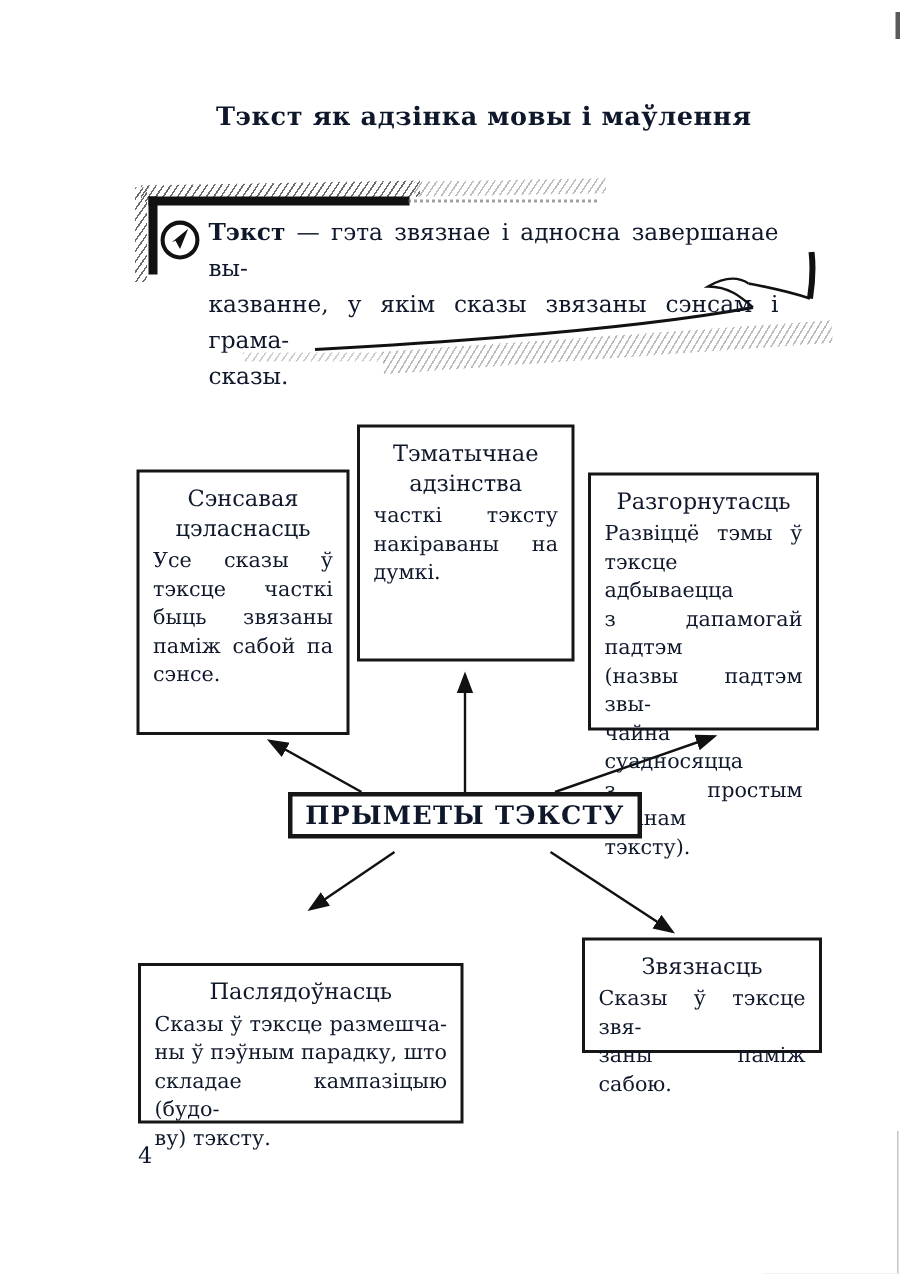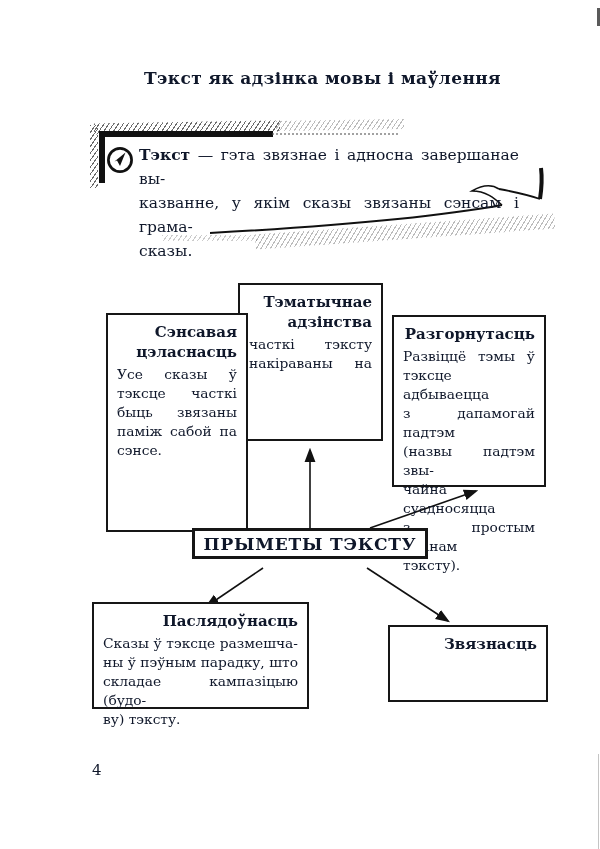--- a/index.html
+++ b/index.html
@@ -36,28 +36,28 @@
   .jl{text-align:justify;text-align-last:justify;}
   .jl-last{text-align-last:left;}
   .def-term{font-weight:bold;}
   
   .connectors{position:absolute;left:0;top:0;width:600px;height:849px;pointer-events:none;}
   .dbox{
     position:absolute;border:2px solid #161616;background:#fff;
     padding:5px 9px;box-sizing:border-box;
   }
   .dbox h3{
-    margin:2px 0 3px 0;text-align:right;font-size:15px;line-height:20px;
-    white-space:pre-line;font-weight:bold;
+    margin:2px 0 3px 0;text-align:center;font-size:15px;line-height:20px;
+    white-space:pre-line;font-weight:normal;
   }
   .dbox .body{font-size:13.8px;line-height:19px;}
-  .box-left{left:106px;top:313px;width:142px;height:219px;}
+  .box-left{left:91px;top:313px;width:142px;height:177px;}
   .box-top{left:238px;top:283px;width:145px;height:158px;}
   .box-right{left:392px;top:315px;width:154px;height:172px;}
-  .box-bl{left:92px;top:602px;width:217px;height:107px;}
+  .box-bl{left:92px;top:642px;width:217px;height:107px;}
   .box-br{left:388px;top:625px;width:160px;height:77px;}
   .box-center{
     position:absolute;left:192px;top:528px;width:236px;height:31px;
     border:3px solid #161616;background:#fff;box-sizing:border-box;
     display:flex;align-items:center;justify-content:center;
     font-weight:bold;font-size:17px;letter-spacing:.8px;
   }
   
   .page-number{position:absolute;left:92px;top:761px;font-size:15px;}
   .edge-top-right{position:absolute;right:0;top:8px;width:3px;height:18px;background:#5a5a5a;}
@@ -113,20 +113,21 @@
     <line x1="263" y1="568" x2="207" y2="606" stroke="#111" stroke-width="1.6" marker-end="url(#ah)"></line>
     <line x1="367" y1="568" x2="448" y2="621" stroke="#111" stroke-width="1.6" marker-end="url(#ah)"></line>
   </svg>
 
   <div class="dbox box-top">
     <h3>Тэматычнае
 адзінства</h3>
     <div class="body">
         <div class="jl">часткі тэксту</div>
         <div class="jl">накіраваны на</div>
+        <div class="jl jl-last">думкі.</div>
       </div>
   </div>
 
   <div class="dbox box-left">
     <h3>Сэнсавая
 цэласнасць</h3>
     <div class="body">
         <div class="jl">Усе сказы ў</div>
         <div class="jl">тэксце часткі</div>
         <div class="jl">быць звязаны</div>
@@ -155,19 +156,23 @@
     <div class="body">
         <div class="jl">Сказы ў тэксце размешча-</div>
         <div class="jl">ны ў пэўным парадку, што</div>
         <div class="jl">складае кампазіцыю (будо-</div>
         <div class="jl jl-last">ву) тэксту.</div>
       </div>
   </div>
 
   <div class="dbox box-br">
     <h3>Звязнасць</h3>
+    <div class="body">
+        <div class="jl">Сказы ў тэксце звя-</div>
+        <div class="jl jl-last">заны паміж сабою.</div>
+      </div>
   </div>
 
   <div class="page-number">4</div>
   <div class="edge-top-right"></div>
   <div class="edge-right"></div>
 
 </div>
 
 </body></html>

